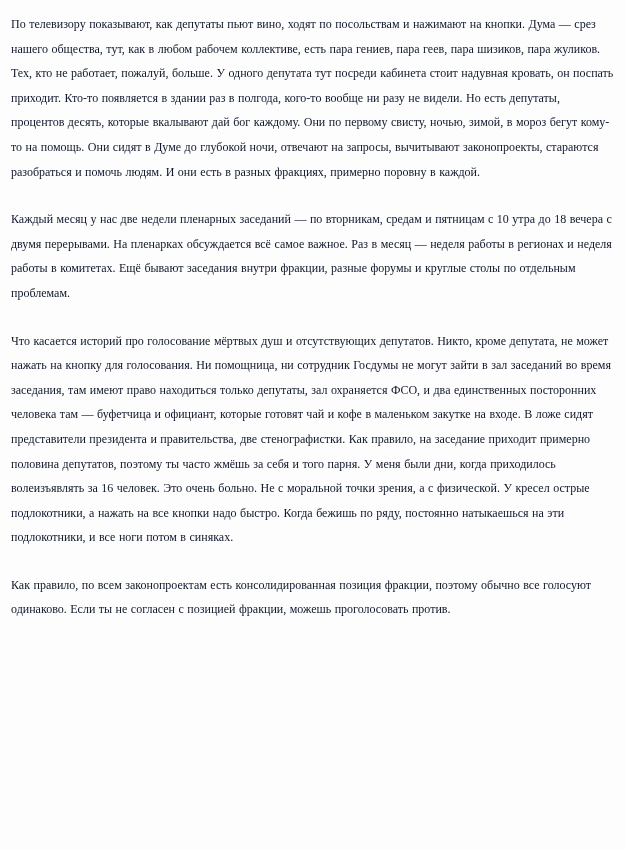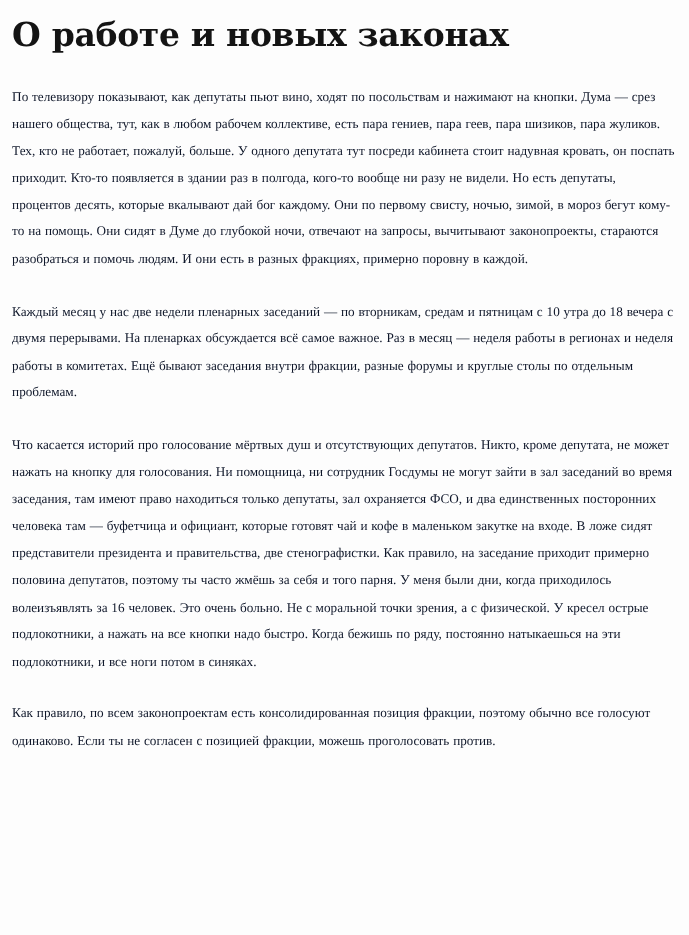--- a/index.html
+++ b/index.html
@@ -38,21 +38,20 @@
     color: #0f172a;
     margin: 0 0 23px 0;
     text-align: left;
     word-spacing: 0.5px;
   }
 </style>
 </head>
 <body>
 
 <div class="page">
-  <h1 class="article-title">О работе и новых законах</h1>
 
   <div class="article-body">
     <p>По телевизору показывают, как депутаты пьют вино, ходят по посольствам и нажимают на кнопки. Дума — срез нашего общества, тут, как в любом рабочем коллективе, есть пара гениев, пара геев, пара шизиков, пара жуликов. Тех, кто не работает, пожалуй, больше. У одного депутата тут посреди кабинета стоит надувная кровать, он поспать приходит. Кто-то появляется в здании раз в полгода, кого-то вообще ни разу не видели. Но есть депутаты, процентов десять, которые вкалывают дай бог каждому. Они по первому свисту, ночью, зимой, в мороз бегут кому-то на помощь. Они сидят в Думе до глубокой ночи, отвечают на запросы, вычитывают законопроекты, стараются разобраться и помочь людям. И они есть в разных фракциях, примерно поровну в каждой.</p>
     <p>Каждый месяц у нас две недели пленарных заседаний — по вторникам, средам и пятницам с 10 утра до 18 вечера с двумя перерывами. На пленарках обсуждается всё самое важное. Раз в месяц — неделя работы в регионах и неделя работы в комитетах. Ещё бывают заседания внутри фракции, разные форумы и круглые столы по отдельным проблемам.</p>
     <p>Что касается историй про голосование мёртвых душ и отсутствующих депутатов. Никто, кроме депутата, не может нажать на кнопку для голосования. Ни помощница, ни сотрудник Госдумы не могут зайти в зал заседаний во время заседания, там имеют право находиться только депутаты, зал охраняется ФСО, и два единственных посторонних человека там — буфетчица и официант, которые готовят чай и кофе в маленьком закутке на входе. В ложе сидят представители президента и правительства, две стенографистки. Как правило, на заседание приходит примерно половина депутатов, поэтому ты часто жмёшь за себя и того парня. У меня были дни, когда приходилось волеизъявлять за 16 человек. Это очень больно. Не с моральной точки зрения, а с физической. У кресел острые подлокотники, а нажать на все кнопки надо быстро. Когда бежишь по ряду, постоянно натыкаешься на эти подлокотники, и все ноги потом в синяках.</p>
     <p>Как правило, по всем законопроектам есть консолидированная позиция фракции, поэтому обычно все голосуют одинаково. Если ты не согласен с позицией фракции, можешь проголосовать против.</p>
   </div>
 </div>
 
 </body></html>

